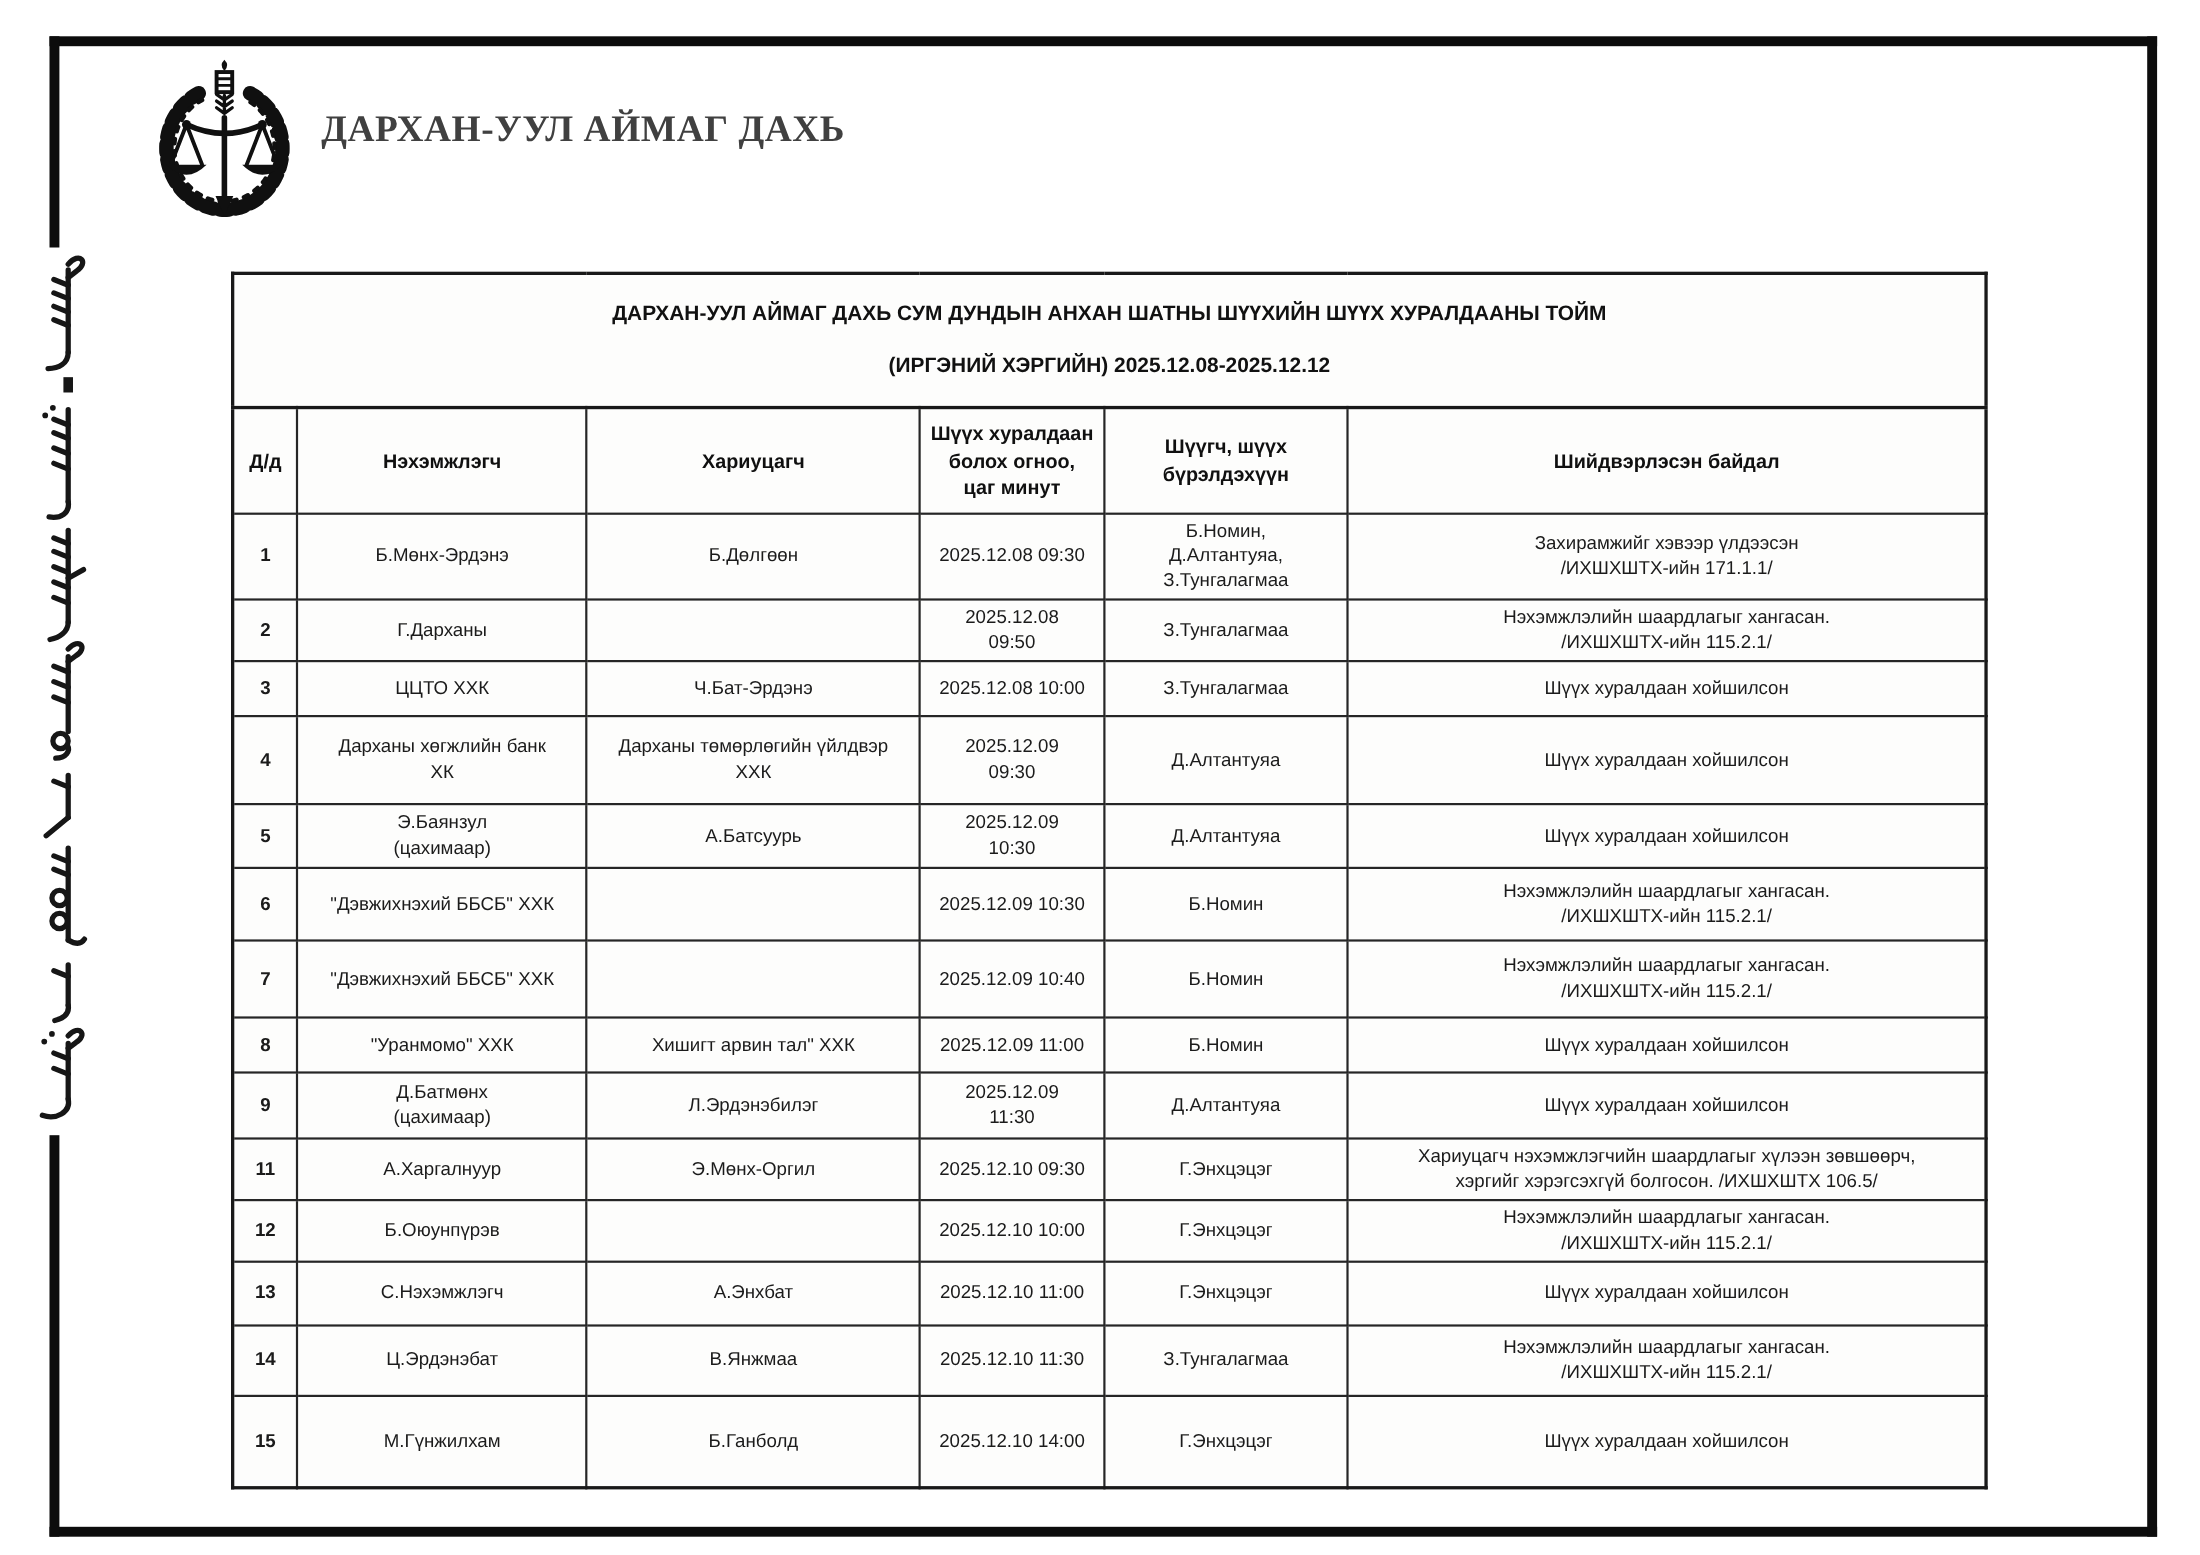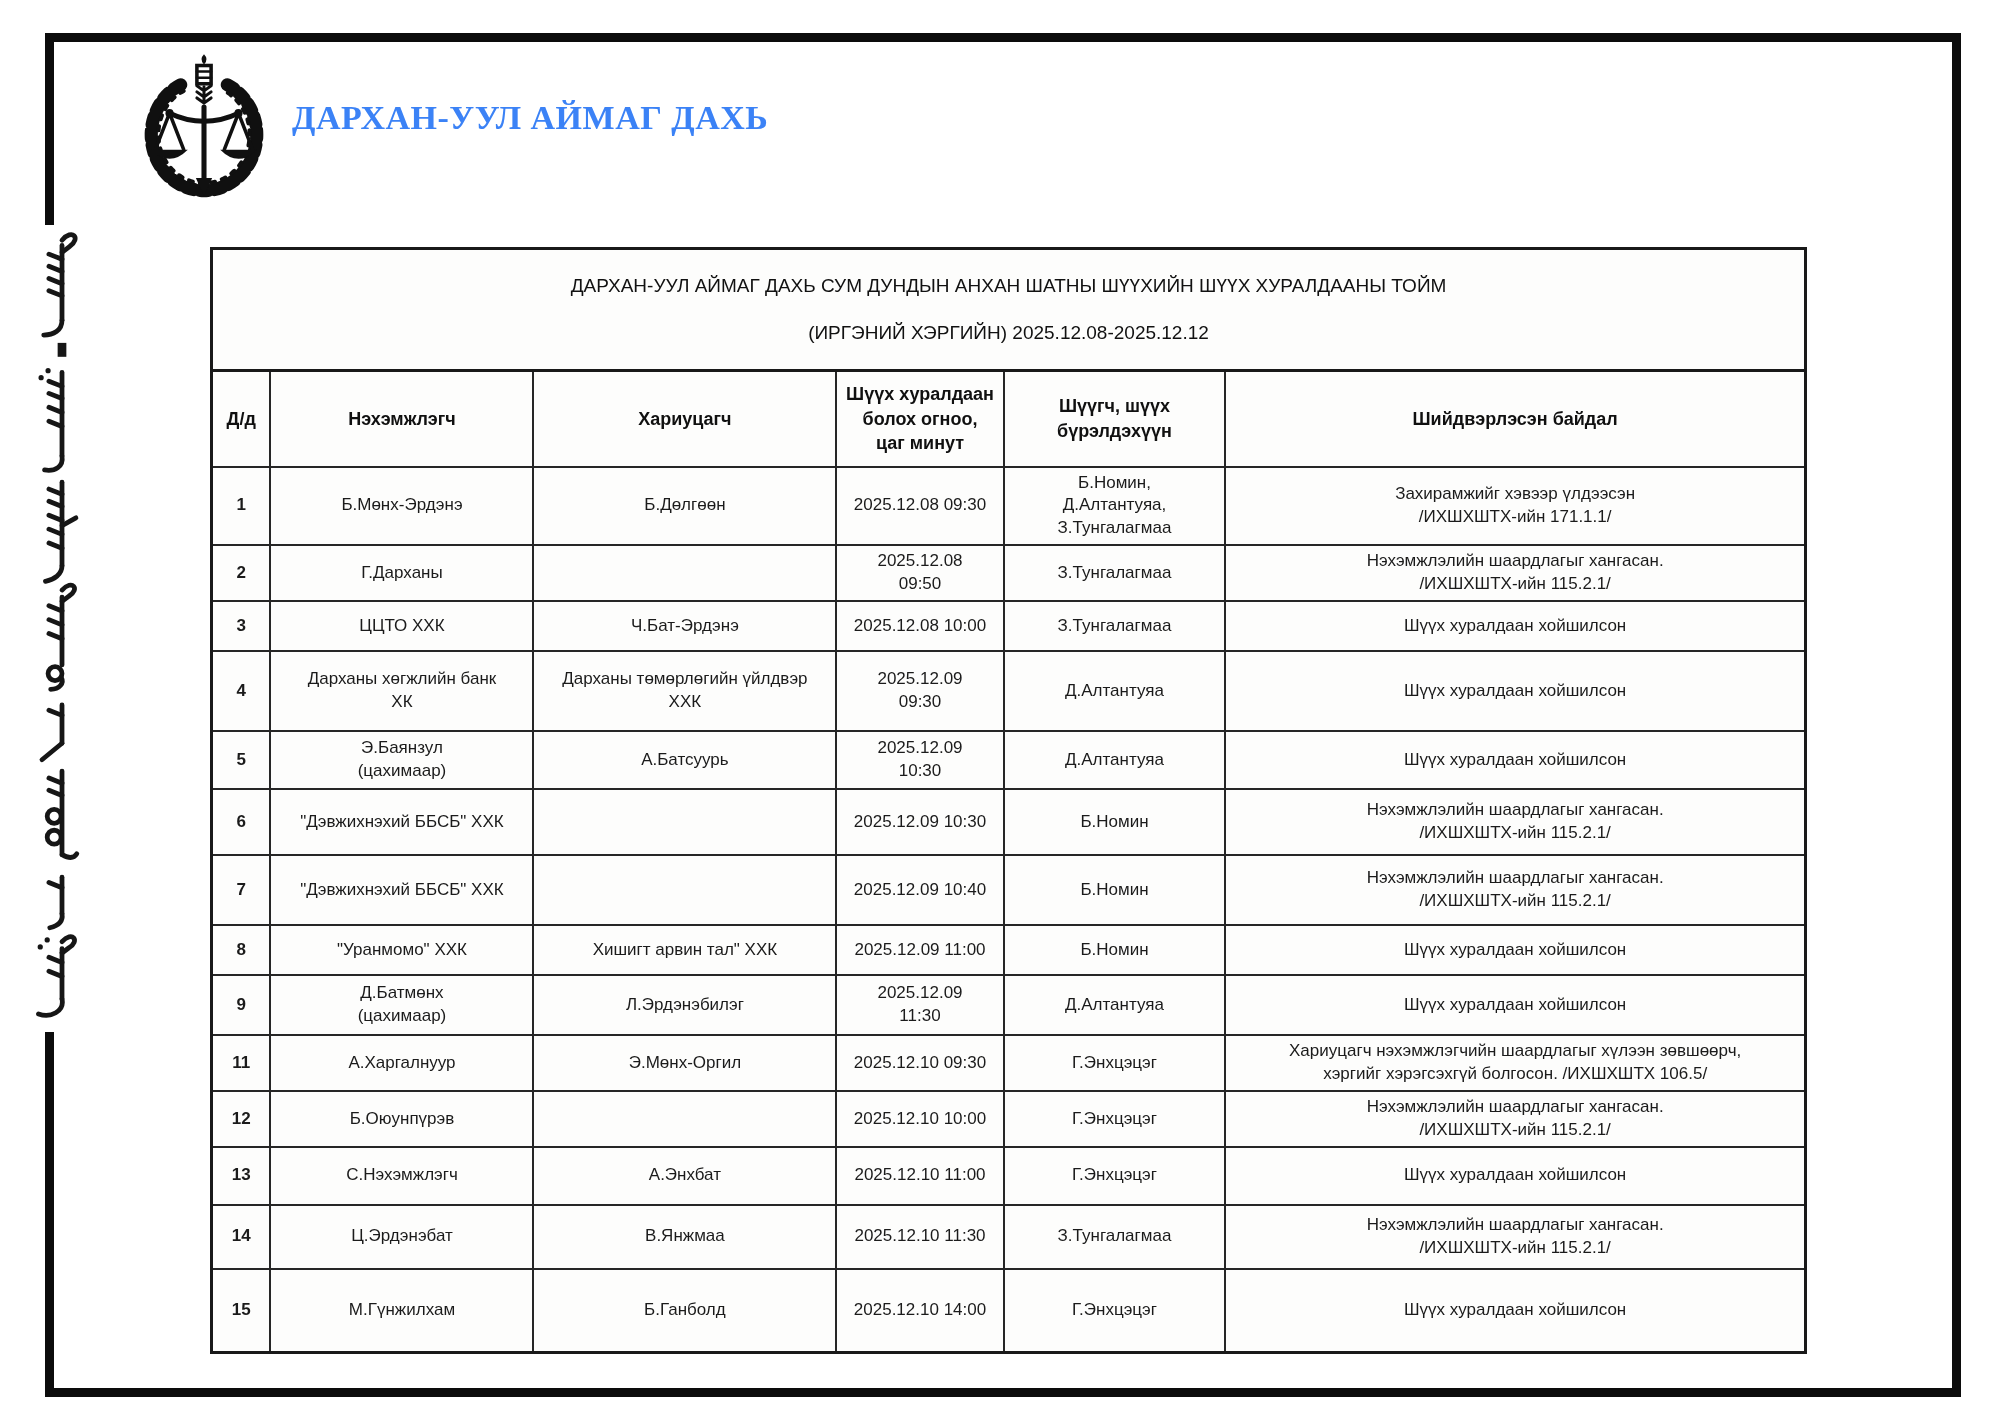--- a/index.html
+++ b/index.html
@@ -14,30 +14,30 @@
   .frame-left-a { left:45px;  top:33px;   width:9px;   height:192px; }
   .frame-left-b { left:45px;  top:1032px; width:9px;   height:365px; }
 
   
   .mongol-script { position:absolute; left:14px; top:228px; height:792px; width:96px; }
 
   
   .emblem { position:absolute; left:133px; top:52px; width:142px; height:168px; }
   .org-name { position:absolute; left:292px; top:96px;
               font-family:"Liberation Serif", serif; font-weight:bold;
-              font-size:34px; line-height:1.27; color:#3b82f6; letter-spacing:0.5px; }
+              font-size:34px; line-height:1.27; color:#404040; letter-spacing:0.5px; }
 
   
   .table-wrap { position:absolute; left:210px; top:247px; width:1597px; }
   table { width:100%; border-collapse:collapse; table-layout:fixed;
           border:3px solid #191919; background:#fdfdfc; }
   td, th { border:2px solid #262626; vertical-align:middle; text-align:center;
            padding:4px 8px; white-space:pre-line; }
   .tbl-title-cell { height:90px; border-bottom:3px solid #191919; }
-  .tbl-title-l1, .tbl-title-l2 { font-weight:normal; font-size:19px; color:#111; line-height:1.5; }
+  .tbl-title-l1, .tbl-title-l2 { font-weight:bold; font-size:19px; color:#111; line-height:1.5; }
   thead th { height:96px; font-weight:bold; font-size:18px; color:#101010; line-height:1.35; }
   tbody td { font-size:17px; line-height:1.35; color:#1b1b1b; }
   tbody td.c-no { font-weight:bold; }
   tbody tr:nth-child(1){height:78px} tbody tr:nth-child(2){height:54px}
   tbody tr:nth-child(3){height:50px} tbody tr:nth-child(4){height:80px}
   tbody tr:nth-child(5){height:58px} tbody tr:nth-child(6){height:66px}
   tbody tr:nth-child(7){height:70px} tbody tr:nth-child(8){height:50px}
   tbody tr:nth-child(9){height:60px} tbody tr:nth-child(10){height:54px}
   tbody tr:nth-child(11){height:52px} tbody tr:nth-child(12){height:58px}
   tbody tr:nth-child(13){height:64px} tbody tr:nth-child(14){height:84px}

